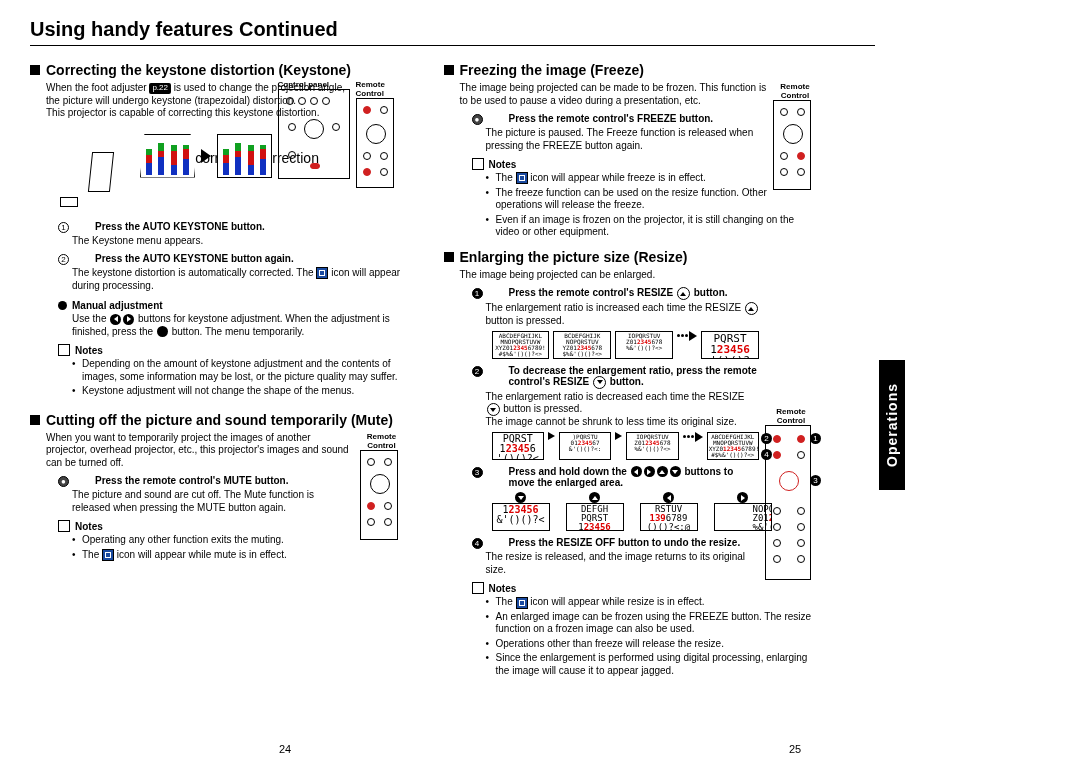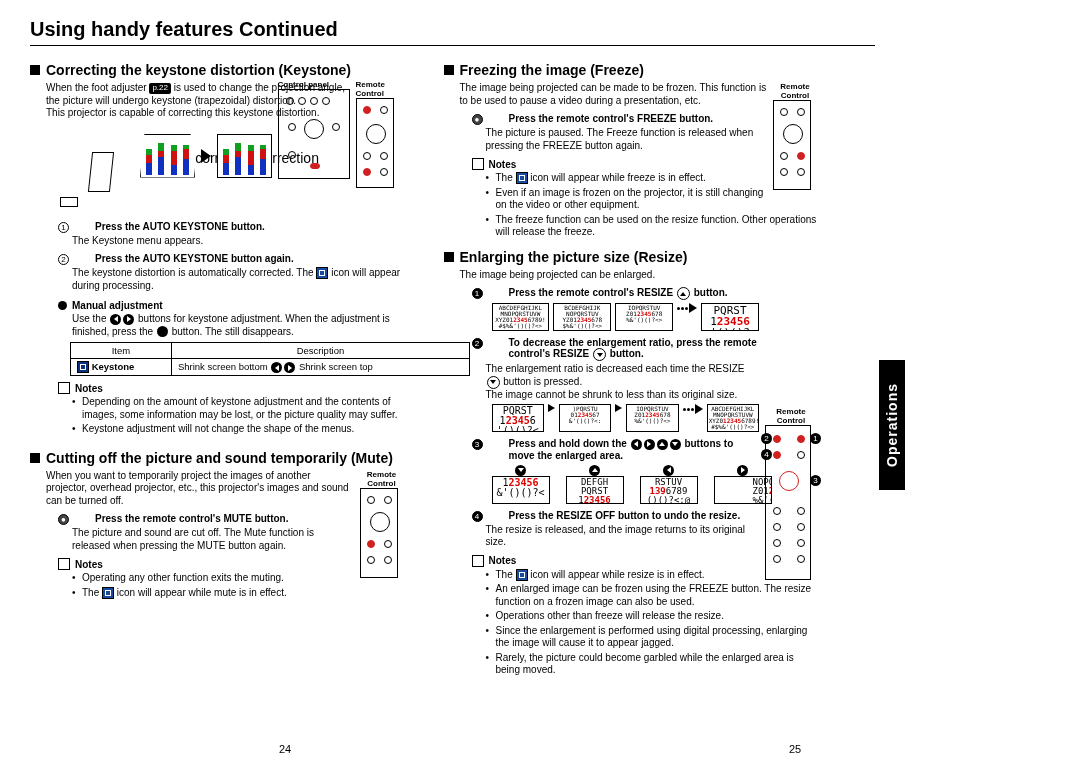--- a/index.html
+++ b/index.html
@@ -194,35 +194,23 @@
         <div class="step-num"><span class="circ">2</span></div>
         <div class="step-body"><span class="step-title">Press the AUTO KEYSTONE button again.</span></div>
       </div>
       <div class="step-text"><span>The keystone distortion is automatically corrected. The </span><span class="icon-chip"></span><span> icon will appear during processing.</span></div>
 
       <div class="subhead">
           <span class="dot"></span>
           <span>Manual adjustment</span>
         </div>
       <div class="step-text">
-        <span>Use the </span><span class="btn-circle left"></span><span class="btn-circle right"></span><span> buttons for keystone adjustment. When the adjustment is finished, press the </span><span class="btn-circle"></span><span> button. The still disappears.</span>
-      </div>
-
-      <table class="kt">
-        <tbody>
-            <tr>
-              <th class="thcell">Item</th>
-              <th class="thcell">Description</th>
-            </tr>
-        <tr>
-          <td><span class="icon-chip" style="background:#0a3080;"></span> <b>Keystone</b></td>
-          <td><span>Shrink screen bottom </span><span class="btn-circle left"></span><span class="btn-circle right"></span><span> Shrink screen top</span></td>
-        </tr>
-      </tbody>
-        </table>
+        <span>Use the </span><span class="btn-circle left"></span><span class="btn-circle right"></span><span> buttons for keystone adjustment. When the adjustment is finished, press the </span><span class="btn-circle"></span><span> button. The menu temporarily.</span>
+      </div>
+
 
       <div class="notes-head">Notes</div>
       <ul class="notes">
         <li>Depending on the amount of keystone adjustment and the contents of images, some information may be lost, or the picture quality may suffer.</li>
         <li>Keystone adjustment will not change the shape of the menus.</li>
       </ul>
 
       <h2 style="margin-top:14px;">Cutting off the picture and sound temporarily (Mute)</h2>
       <div style="position:relative;">
         <div class="float-ill" style="width:44px;">
@@ -276,22 +264,22 @@
         <div class="step" style="margin-top:6px;">
           <div class="step-num"><span class="circ solid" style="background:#444;">●</span></div>
           <div class="step-body"><span class="step-title">Press the remote control's FREEZE button.</span></div>
         </div>
         <div class="step-text" style="width:370px;">The picture is paused. The Freeze function is released when pressing the FREEZE button again.</div>
       </div>
 
       <div class="notes-head">Notes</div>
       <ul class="notes">
         <li><span>The </span><span class="icon-chip"></span><span> icon will appear while freeze is in effect.</span></li>
+        <li>The freeze function can be used on the resize function. Other operations will release the freeze.</li>
         <li>Even if an image is frozen on the projector, it is still changing on the video or other equipment.</li>
-        <li>The freeze function can be used on the resize function. Other operations will release the freeze.</li>
       </ul>
 
       <h2 style="margin-top:10px;">Enlarging the picture size (Resize)</h2>
       <div class="intro">The image being projected can be enlarged.</div>
 
       <div style="position:relative;">
         <div class="float-ill" style="width:52px; margin-top:120px;">
           <div class="lbl" style="font-size:8px;font-weight:bold;text-align:center;">Remote Control</div>
           <div class="remote-box big">
             <div class="remote-inner">
@@ -313,39 +301,40 @@
               <div class="rb" style="left:4px;top:126px;"></div>
                 <div class="rb" style="left:28px;top:126px;"></div>
             </div>
           </div>
         </div>
 
         <div class="step">
           <div class="step-num"><span class="circ solid">1</span></div>
           <div class="step-body"><span class="step-title"><span>Press the remote control's RESIZE </span><span class="ring up"></span><span> button.</span></span></div>
         </div>
+        <div class="step-text"><span>The enlargement ratio is increased each time the RESIZE </span><span class="ring up"></span><span> button is pressed.</span></div>
 
         <div class="resize-ill">
           <div class="rz-box">ABCDEFGHIJKL<br>MNOPQRSTUVW<br>XYZ01<span class="red">2345</span>6789!<br>#$%&amp;'()()?&lt;&gt;</div>
           <div class="rz-box">BCDEFGHIJK<br>NOPQRSTUV<br>YZ01<span class="red">2345</span>678<br>$%&amp;'()()?&lt;&gt;</div>
           <div class="rz-box">IOPQRSTUV<br>Z01<span class="red">2345</span>678<br>%&amp;'()()?&lt;&gt;</div>
           <div style="display:flex;align-items:center;gap:1px;">
               <div style="width:3px;height:3px;background:#000;border-radius:50%"></div>
               <div style="width:3px;height:3px;background:#000;border-radius:50%"></div>
               <div style="width:3px;height:3px;background:#000;border-radius:50%"></div>
               <div class="arrow-r" style="border-left-width:8px;border-top-width:5px;border-bottom-width:5px;"></div>
             </div>
           <div class="rz-box" style="font-size:11px;">PQRST<br>1<span class="red">23456</span><br>'()()?</div>
         </div>
 
         <div class="step">
           <div class="step-num"><span class="circ solid">2</span></div>
           <div class="step-body"><span class="step-title"><span>To decrease the enlargement ratio, press the remote control's RESIZE </span><span class="ring down"></span><span> button.</span></span></div>
         </div>
-        <div class="step-text"><span>The enlargement ratio is decreased each time the RESIZE </span><span class="ring down"></span><span> button is pressed.</span><br><span>The image cannot be shrunk to less than its original size.</span></div>
+        <div class="step-text"><span>The enlargement ratio is decreased each time the RESIZE </span><span class="ring down"></span><span> button is pressed.</span><br><span>The image cannot be shrunk to less time its original size.</span></div>
 
         <div class="resize-ill">
           <div class="rz-box" style="font-size:10px;">PQRST<br>1<span class="red">2345</span>6<br>'()()?&lt;</div>
             <div class="arrow-r" style="border-left-width:7px;border-top-width:4px;border-bottom-width:4px;"></div>
           <div class="rz-box">)PQRSTU<br>01<span class="red">2345</span>67<br>&amp;'()()?&lt;:</div>
             <div class="arrow-r" style="border-left-width:7px;border-top-width:4px;border-bottom-width:4px;"></div>
           <div class="rz-box">IOPQRSTUV<br>Z01<span class="red">2345</span>678<br>%&amp;'()()?&lt;&gt;</div>
           <div style="display:flex;align-items:center;gap:1px;">
               <div style="width:3px;height:3px;background:#000;border-radius:50%"></div>
               <div style="width:3px;height:3px;background:#000;border-radius:50%"></div>
@@ -373,21 +362,20 @@
         </div>
         <div class="step-text">The resize is released, and the image returns to its original size.</div>
       </div>
 
       <div class="notes-head">Notes</div>
       <ul class="notes">
         <li><span>The </span><span class="icon-chip"></span><span> icon will appear while resize is in effect.</span></li>
         <li>An enlarged image can be frozen using the FREEZE button. The resize function on a frozen image can also be used.</li>
         <li>Operations other than freeze will release the resize.</li>
         <li>Since the enlargement is performed using digital processing, enlarging the image will cause it to appear jagged.</li>
-        <li>Rarely, the picture could become garbled while the enlarged area is being moved.</li>
       </ul>
     </div>
   </div>
 
   <div class="pagenums">
     <span>24</span>
     <span>25</span>
   </div>
 </div>
 

